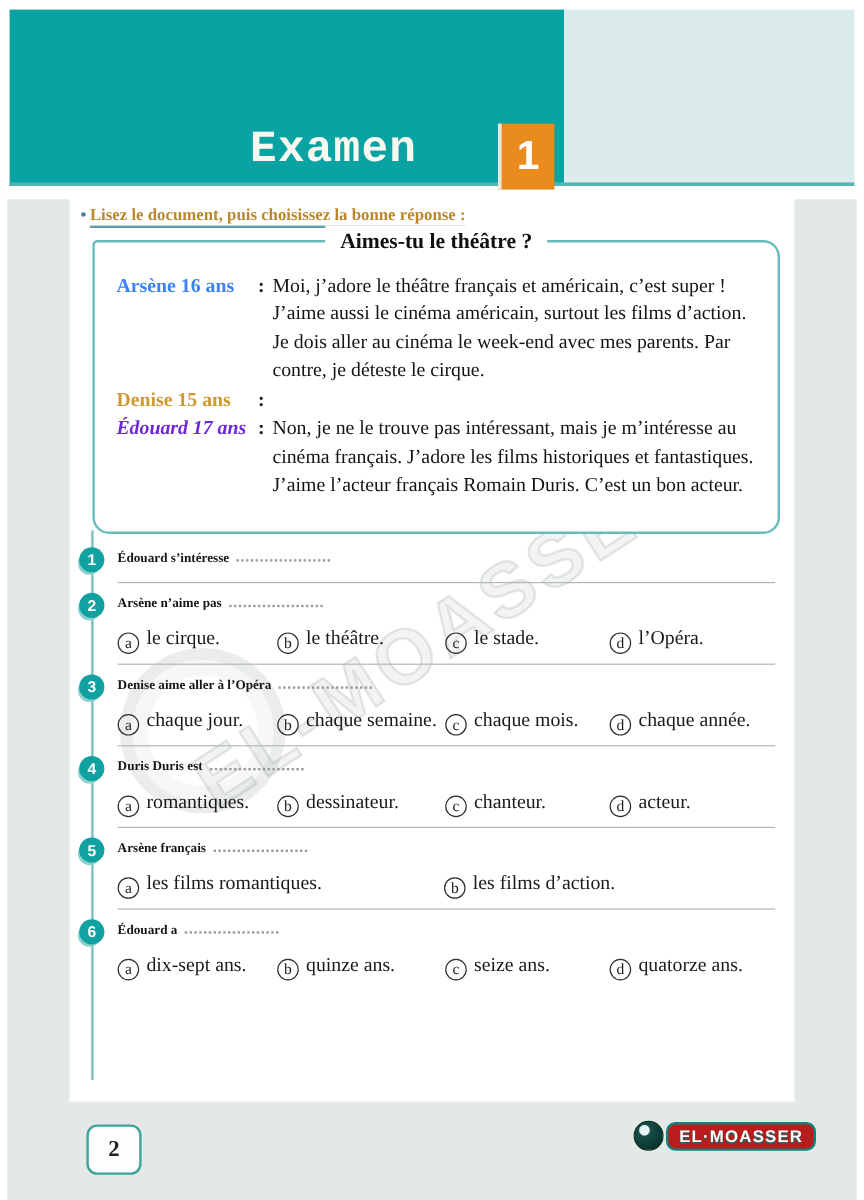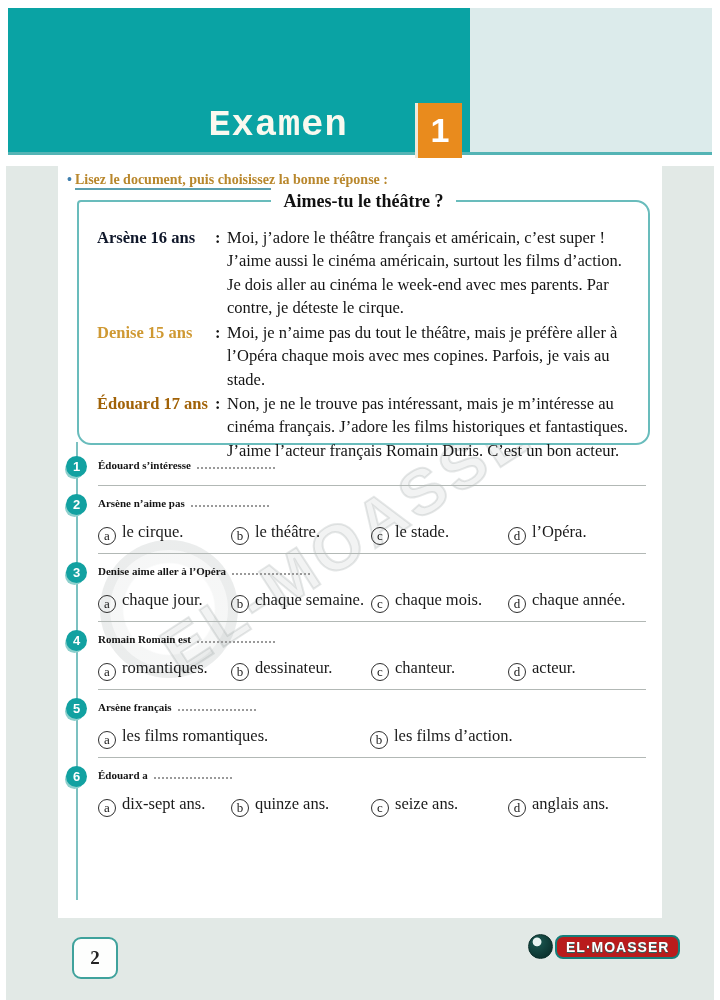--- a/index.html
+++ b/index.html
@@ -46,23 +46,23 @@
     position:absolute;left:19px;top:40px;width:573px;height:245px;box-sizing:border-box;
     border:2px solid #69bcbc;border-radius:4px 14px 14px 14px;background:#fff;z-index:2;
   }
   .doc-title-wrap{position:absolute;left:0;right:0;top:-14px;text-align:center;line-height:26px;}
   .doc-title{display:inline-block;background:#ffffff;padding:0 12px;font-weight:bold;font-size:18px;color:#111;}
   .doc-rows{position:absolute;left:18px;right:10px;top:24px;}
   .speaker-row{display:flex;font-size:16.5px;line-height:1.42;margin-bottom:1px;}
   .sp-name{width:118px;flex:none;font-weight:bold;}
   .sp-colon{width:12px;flex:none;font-weight:bold;color:#111;}
   .sp-text{flex:1;color:#141414;}
-  .sp-arsene .sp-name{color:#0f172a;}
+  .sp-arsene .sp-name{color:#3b82f6;}
   .sp-denise .sp-name{color:#cf9933;}
-  .sp-edouard .sp-name{color:#a16207;}
+  .sp-edouard .sp-name{color:#6d28d9;font-style:italic;}
   
   .questions{position:absolute;left:0;top:288px;width:604px;z-index:2;}
   .qline{position:absolute;left:18px;top:-6px;width:2px;height:458px;background:#7cc1c1;}
   .question{position:relative;padding:6px 14px 9px 40px;}
   .question.has-divider::after{
     content:"";position:absolute;left:40px;right:16px;bottom:0;border-bottom:1px solid #b2b8b5;
   }
   .q-circle{
     position:absolute;left:8px;top:8px;width:21px;height:21px;border-radius:50%;
     background:#12a1a1;color:#ffffff;text-align:center;z-index:3;
@@ -124,21 +124,20 @@
     </div>
     <div class="doc-rows">
       <div class="speaker-row sp-arsene">
         <span class="sp-name">Arsène 16 ans</span>
         <span class="sp-colon">:</span>
         <div class="sp-text">Moi, j’adore le théâtre français et américain, c’est super ! J’aime aussi le cinéma américain, surtout les films d’action. Je dois aller au cinéma le week-end avec mes parents. Par contre, je déteste le cirque.</div>
       </div>
       <div class="speaker-row sp-denise">
         <span class="sp-name">Denise 15 ans</span>
         <span class="sp-colon">:</span>
-        <div class="sp-text">Moi, je n’aime pas du tout le théâtre, mais je préfère aller à l’Opéra chaque mois avec mes copines. Parfois, je vais au stade.</div>
       </div>
       <div class="speaker-row sp-edouard">
         <span class="sp-name">Édouard 17 ans</span>
         <span class="sp-colon">:</span>
         <div class="sp-text">Non, je ne le trouve pas intéressant, mais je m’intéresse au cinéma français. J’adore les films historiques et fantastiques. J’aime l’acteur français Romain Duris. C’est un bon acteur.</div>
       </div>
     </div>
   </div>
 
   <div class="questions">
@@ -166,21 +165,21 @@
       <div class="q-options four-col">
         <div class="option"><span class="opt-circle">a</span><span>chaque jour.</span></div>
         <div class="option"><span class="opt-circle">b</span><span>chaque semaine.</span></div>
         <div class="option"><span class="opt-circle">c</span><span>chaque mois.</span></div>
         <div class="option"><span class="opt-circle">d</span><span>chaque année.</span></div>
       </div>
     </div>
 
     <div class="question has-divider">
       <div class="q-circle">4</div>
-      <div class="q-header"><span>Romain Romain est</span><span class="q-dots"></span></div>
+      <div class="q-header"><span>Duris Duris est</span><span class="q-dots"></span></div>
       <div class="q-options four-col">
         <div class="option"><span class="opt-circle">a</span><span>romantiques.</span></div>
         <div class="option"><span class="opt-circle">b</span><span>dessinateur.</span></div>
         <div class="option"><span class="opt-circle">c</span><span>chanteur.</span></div>
         <div class="option"><span class="opt-circle">d</span><span>acteur.</span></div>
       </div>
     </div>
 
     <div class="question has-divider">
       <div class="q-circle">5</div>
@@ -191,21 +190,21 @@
       </div>
     </div>
 
     <div class="question">
       <div class="q-circle">6</div>
       <div class="q-header"><span>Édouard a</span><span class="q-dots"></span></div>
       <div class="q-options four-col">
         <div class="option"><span class="opt-circle">a</span><span>dix-sept ans.</span></div>
         <div class="option"><span class="opt-circle">b</span><span>quinze ans.</span></div>
         <div class="option"><span class="opt-circle">c</span><span>seize ans.</span></div>
-        <div class="option"><span class="opt-circle">d</span><span>anglais ans.</span></div>
+        <div class="option"><span class="opt-circle">d</span><span>quatorze ans.</span></div>
       </div>
     </div>
 
   </div>
 </div>
 
 <div class="page-num">2</div>
 <div class="logo">
   <span class="logo-globe"></span>
   <span class="logo-badge">EL·MOASSER</span>

